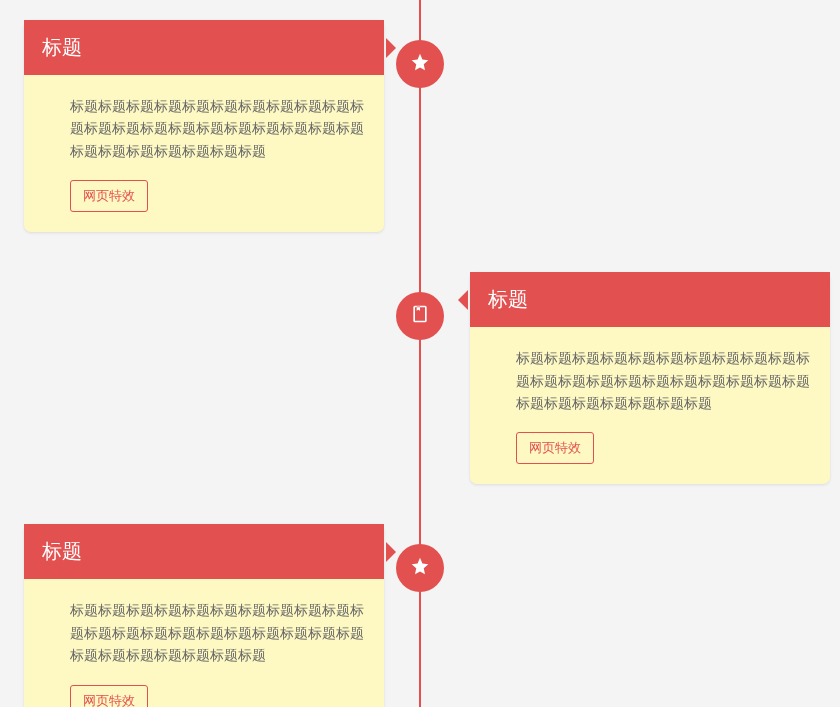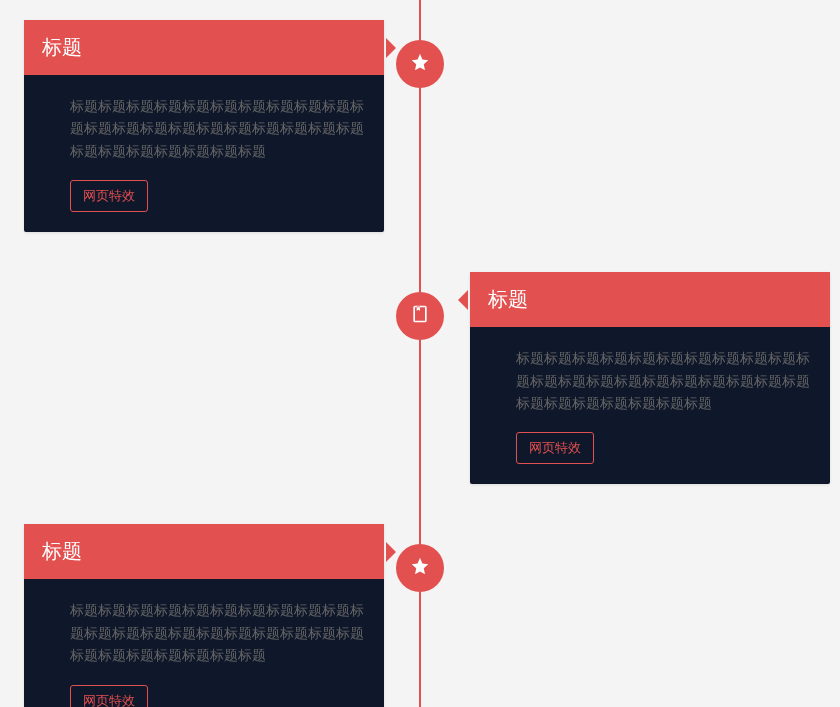--- a/index.html
+++ b/index.html
@@ -47,22 +47,22 @@
       z-index: 2;
     }
     .timeline-node svg {
       width: 20px;
       height: 20px;
       fill: #fff;
     }
     .timeline-card {
       position: relative;
       width: 360px;
-      background: #0f172a;
-      border-radius: 2px;
+      background: #fef9c3;
+      border-radius: 7px;
       box-shadow: 0 1px 3px rgba(0,0,0,0.1);
     }
     .timeline-item.left .timeline-card {
       margin-left: 24px;
     }
     .timeline-item.right .timeline-card {
       margin-left: 470px;
     }
     .timeline-card-header {
       background: #e25050;

